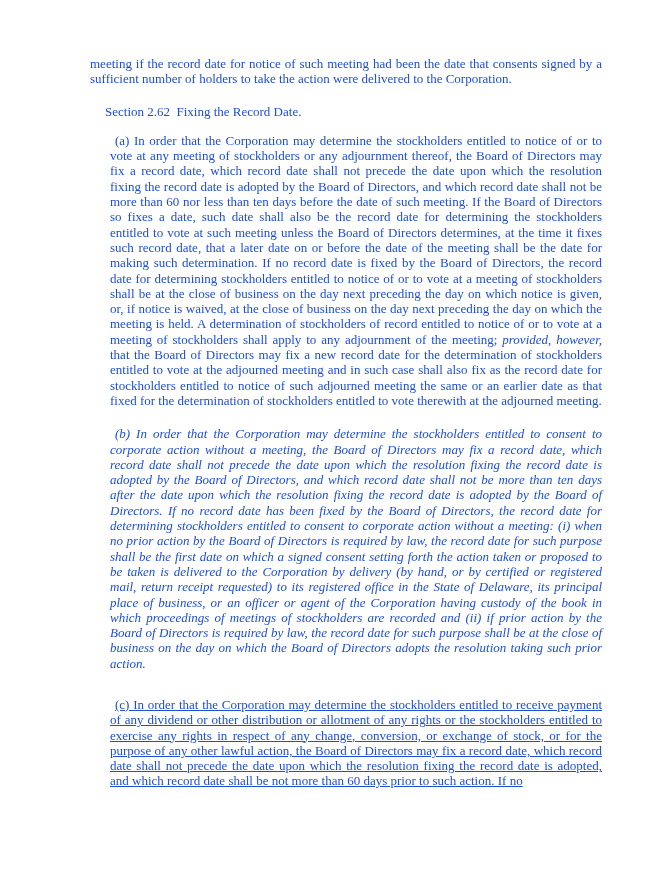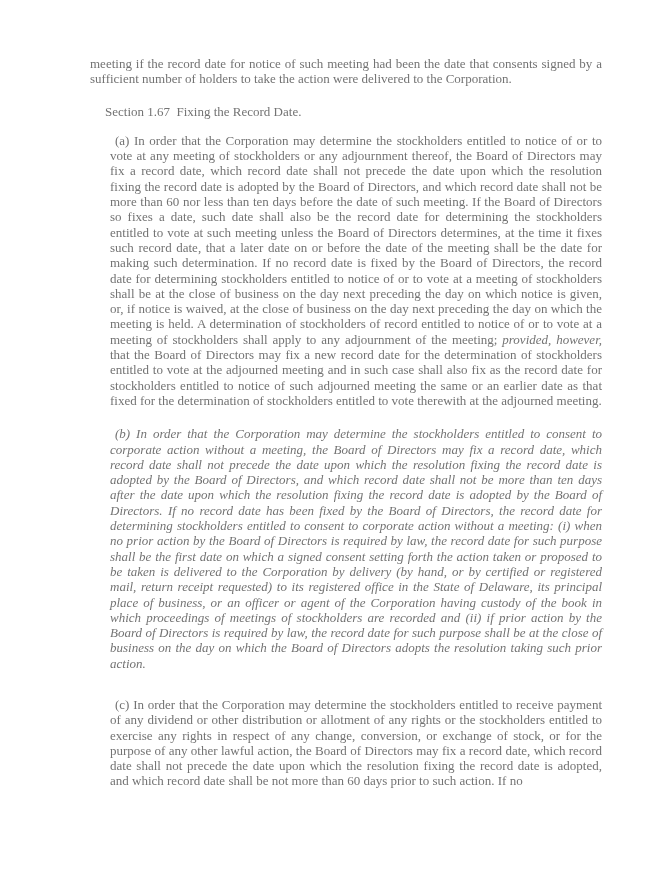--- a/index.html
+++ b/index.html
@@ -9,21 +9,21 @@
   }
   .page {
     position: relative;
     width: 672px;
     height: 869px;
     background: #ffffff;
     overflow: hidden;
     font-family: "Liberation Serif", "DejaVu Serif", serif;
     font-size: 13px;
     line-height: 15.3px;
-    color: #737373;
+    color: #1d4ed8;
   }
   p {
     margin: 18px;
     padding: 0;
   }
   .intro {
     margin: 56px 70px 0 90px;
     text-align: justify;
   }
   .heading {
@@ -31,31 +31,31 @@
     white-space: pre-wrap;
   }
   .para {
     text-align: justify;
     text-indent: 5px;
     margin-right: 70px;
     margin-left: 110px;
   }
   .para-a { margin-top: 14px; }
   .para-b { margin-top: 15px; font-style: italic; }
-  .para-c { margin-top: 26px; }
+  .para-c { margin-top: 26px; text-decoration: underline; }
   .italic { font-style: italic; }
 </style>
 </head>
 <body>
 
 <div class="page">
 
   <p class="intro">meeting if the record date for notice of such meeting had been the date that consents signed by a sufficient number of holders to take the action were delivered to the Corporation.</p>
 
-  <p class="heading">Section 1.67  Fixing the Record Date.</p>
+  <p class="heading">Section 2.62  Fixing the Record Date.</p>
 
   <p class="para para-a"><span>(a)  In order that the Corporation may determine the stockholders entitled to notice of or to vote at any meeting of stockholders or any adjournment thereof, the Board of Directors may fix a record date, which record date shall not precede the date upon which the resolution fixing the record date is adopted by the Board of Directors, and which record date shall not be more than 60 nor less than ten days before the date of such meeting. If the Board of Directors so fixes a date, such date shall also be the record date for determining the stockholders entitled to vote at such meeting unless the Board of Directors determines, at the time it fixes such record date, that a later date on or before the date of the meeting shall be the date for making such determination. If no record date is fixed by the Board of Directors, the record date for determining stockholders entitled to notice of or to vote at a meeting of stockholders shall be at the close of business on the day next preceding the day on which notice is given, or, if notice is waived, at the close of business on the day next preceding the day on which the meeting is held. A determination of stockholders of record entitled to notice of or to vote at a meeting of stockholders shall apply to any adjournment of the meeting; </span><span class="italic">provided, however,</span><span> that the Board of Directors may fix a new record date for the determination of stockholders entitled to vote at the adjourned meeting and in such case shall also fix as the record date for stockholders entitled to notice of such adjourned meeting the same or an earlier date as that fixed for the determination of stockholders entitled to vote therewith at the adjourned meeting.</span></p>
 
   <p class="para para-b">(b)  In order that the Corporation may determine the stockholders entitled to consent to corporate action without a meeting, the Board of Directors may fix a record date, which record date shall not precede the date upon which the resolution fixing the record date is adopted by the Board of Directors, and which record date shall not be more than ten days after the date upon which the resolution fixing the record date is adopted by the Board of Directors. If no record date has been fixed by the Board of Directors, the record date for determining stockholders entitled to consent to corporate action without a meeting: (i) when no prior action by the Board of Directors is required by law, the record date for such purpose shall be the first date on which a signed consent setting forth the action taken or proposed to be taken is delivered to the Corporation by delivery (by hand, or by certified or registered mail, return receipt requested) to its registered office in the State of Delaware, its principal place of business, or an officer or agent of the Corporation having custody of the book in which proceedings of meetings of stockholders are recorded and (ii) if prior action by the Board of Directors is required by law, the record date for such purpose shall be at the close of business on the day on which the Board of Directors adopts the resolution taking such prior action.</p>
 
   <p class="para para-c">(c)  In order that the Corporation may determine the stockholders entitled to receive payment of any dividend or other distribution or allotment of any rights or the stockholders entitled to exercise any rights in respect of any change, conversion, or exchange of stock, or for the purpose of any other lawful action, the Board of Directors may fix a record date, which record date shall not precede the date upon which the resolution fixing the record date is adopted, and which record date shall be not more than 60 days prior to such action. If no</p>
 
 </div>
 
 </body></html>

